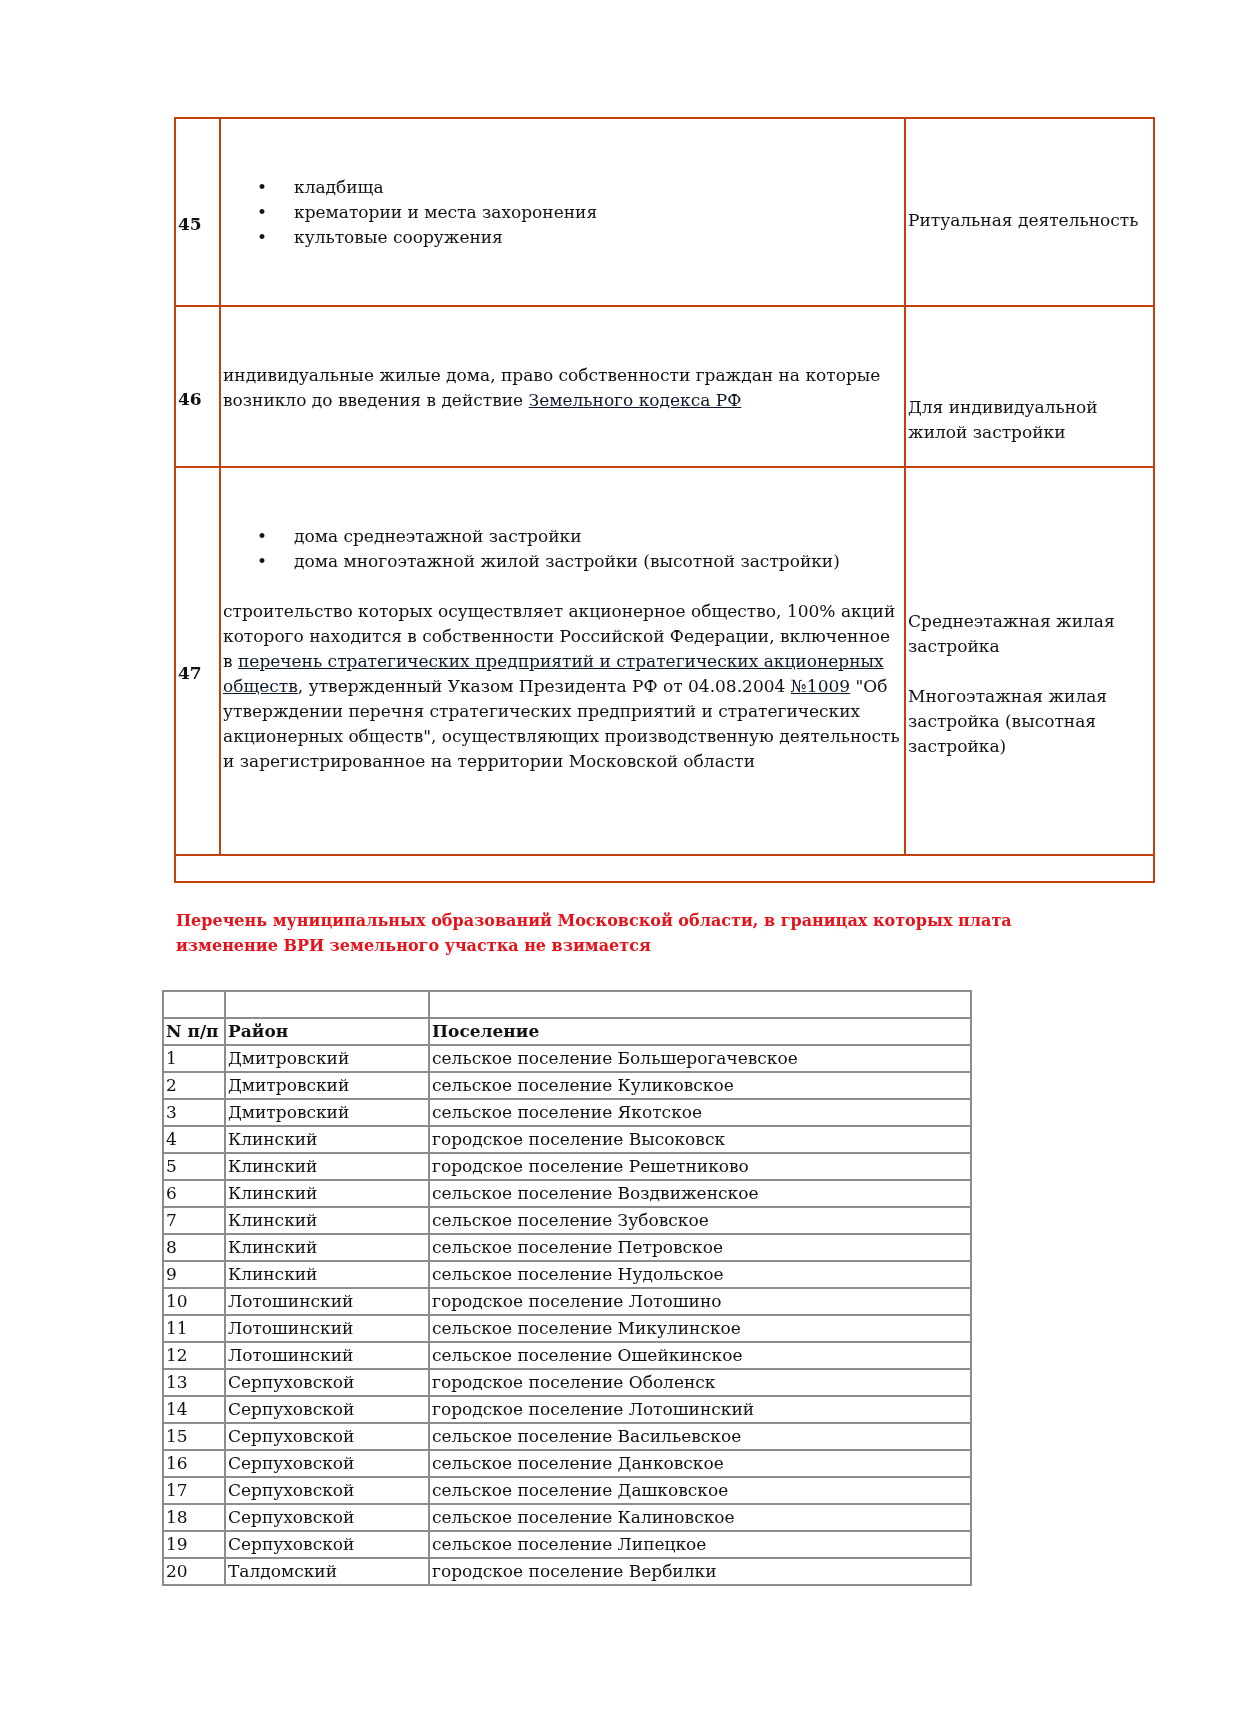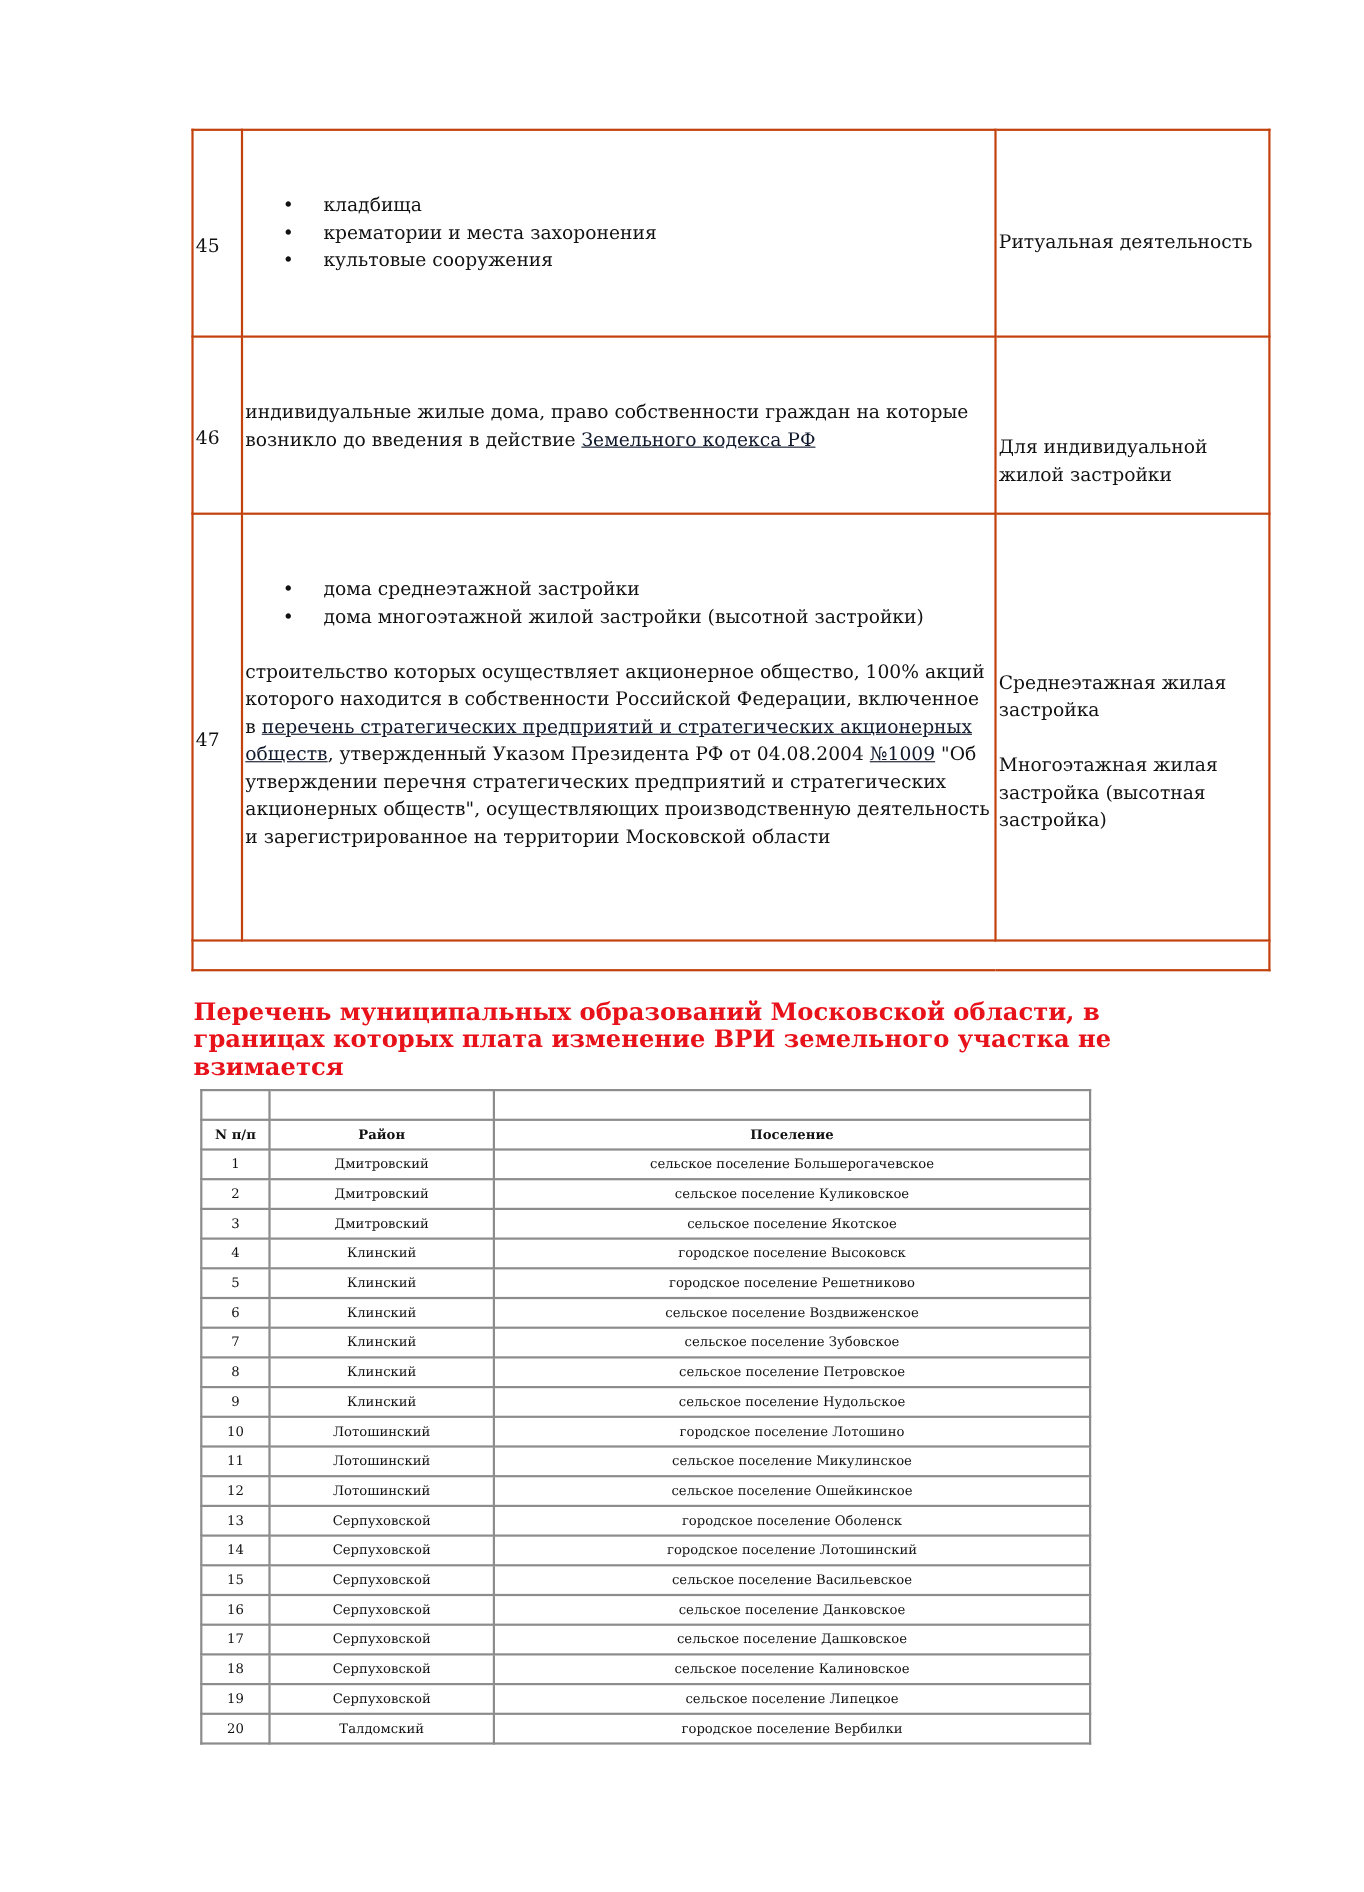--- a/index.html
+++ b/index.html
@@ -21,39 +21,39 @@
     .t1 col.c3 { width: 249px; }
     .t1 tr.r45 { height: 188px; }
     .t1 tr.r46 { height: 161px; }
     .t1 tr.r47 { height: 388px; }
     .t1 tr.rempty { height: 27px; }
     .t1 ul { margin: 0; padding: 0 0 0 71px; list-style: none; }
     .t1 ul li { position: relative; }
     .t1 ul li::before {
       content: "\2022"; position: absolute; left: -37px; top: 0;
     }
-    .t1 .cell-num { vertical-align: middle; padding-top: 25px; }
+    .t1 .cell-num { vertical-align: middle; padding-top: 25px; font-weight: bold; }
     .t1 a, .link { color: #0f172a; text-decoration: underline; }
     .spacer { height: 25px; }
     .r47 .col2 { padding-top: 0; }
     .rdesc { display: block; }
     .r47 .col3 { padding-top: 45px; }
     .r47 .col3 p { margin: 0; }
     .r47 .col3 p + p { margin-top: 25px; }
     .r45 .col3 { padding-top: 17px; }
     .r46 .col2 { padding-top: 2px; }
     .r46 .col3 { padding-top: 66px; }
     .heading {
       position: absolute; left: 176px; top: 908px; width: 940px;
-      color: #e8121a; font-weight: bold; font-size: 22px; line-height: 25px;
+      color: #e8121a; font-weight: bold; font-size: 16px; line-height: 25px;
     }
     .t2 {
-      position: absolute; left: 182px; top: 990px; width: 808px;
+      position: absolute; left: 162px; top: 990px; width: 808px;
       border-collapse: collapse; table-layout: fixed;
-      font-size: 12px; line-height: 25px; text-align: center;
+      font-size: 17px; line-height: 25px;
     }
     .t2 col.c1 { width: 62px; }
     .t2 col.c2 { width: 204px; }
     .t2 col.c3 { width: 542px; }
     .t2 td {
       border: 2px solid #8c8c8c; padding: 0 2px; height: 25px;
       vertical-align: bottom; white-space: nowrap; overflow: hidden;
     }
     .t2 tr.head td { font-weight: bold; }
   </style>

